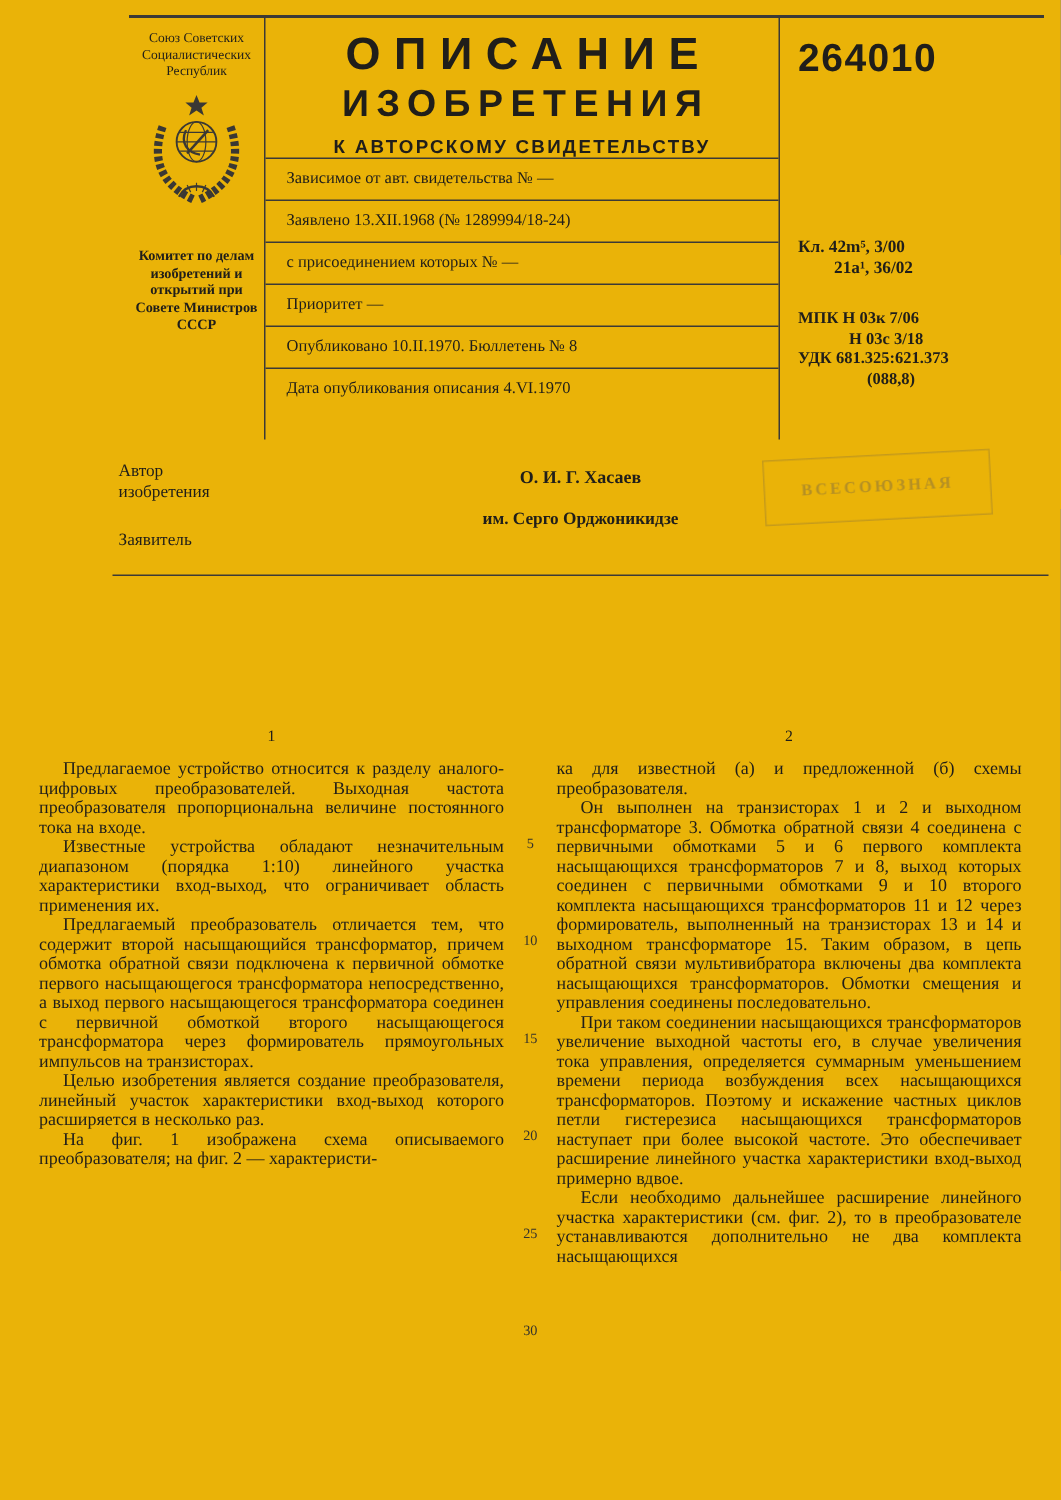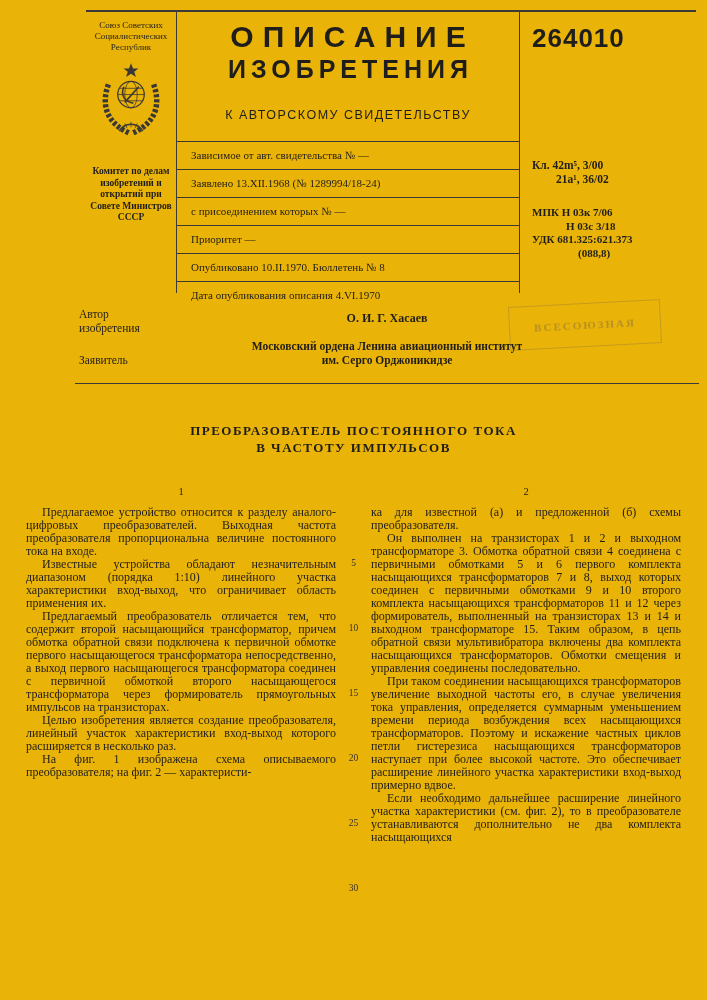--- a/index.html
+++ b/index.html
@@ -16,21 +16,21 @@
   .issuer { width:90px; text-align:center; padding-top:8px; }
   .issuer-caption { font-size:9px; line-height:11px; padding:0 4px; }
   .emblem { width:78px; height:84px; margin:5px auto 0; }
   .committee { font-size:9.5px; line-height:11.5px; font-weight:bold; margin-top:24px; padding:0 3px; }
   .mast-center {
     width:344px; border-left:1.5px solid #3c3a36; border-right:1.5px solid #3c3a36;
     padding-top:8px;
   }
   .big-title1 { font-family:"Liberation Sans", sans-serif; font-weight:bold; font-size:30px; line-height:34px; letter-spacing:9px; text-align:center; padding-left:9px; }
   .big-title2 { font-family:"Liberation Sans", sans-serif; font-weight:bold; font-size:25px; line-height:30px; letter-spacing:5px; text-align:center; padding-left:5px; }
-  .subtitle { font-family:"Liberation Sans", sans-serif; font-weight:normal; font-size:12.5px; letter-spacing:1.5px; text-align:center; margin-top:24px; padding-bottom:19px; border-bottom:1px solid #3c3a36; }
+  .subtitle { font-family:"Liberation Sans", sans-serif; font-weight:bold; font-size:12.5px; letter-spacing:1.5px; text-align:center; margin-top:7px; padding-bottom:0; border-bottom:1px solid #3c3a36; }
   .frow { font-size:11px; line-height:13px; padding:7px 6px 7px 14px; border-bottom:1px solid #3c3a36; }
   .frow.last { border-bottom:none; }
   .mast-right { width:176px; padding:10px 8px 0 12px; }
   .patent-number { font-family:"Liberation Sans", sans-serif; font-weight:bold; font-size:26px; letter-spacing:1px; line-height:32px; }
   .cls-block { margin-top:104px; font-weight:bold; font-size:11.5px; line-height:14px; }
   .cls-indent { padding-left:24px; }
   .mpk-block { margin-top:20px; font-weight:bold; font-size:11px; line-height:13.5px; }
   .mpk-indent { padding-left:34px; }
   .udk-indent { padding-left:46px; }
   
@@ -116,30 +116,25 @@
         <div class="udk-indent">(088,8)</div>
       </div>
     </div>
   </div>
 
   <div class="authors">
     <div class="author-label">Автор изобретения</div>
     <div class="author-name">О. И. Г. Хасаев</div>
     <div class="applicant-label">Заявитель</div>
     <div class="applicant-name">
-      <div>Московский ордена Ленина авиационный институт</div>
       <div>им. Серго Орджоникидзе</div>
     </div>
     <div class="stamp">ВСЕСОЮЗНАЯ</div>
   </div>
 
-  <div class="inv-title">
-    <div>ПРЕОБРАЗОВАТЕЛЬ ПОСТОЯННОГО ТОКА</div>
-    <div>В ЧАСТОТУ ИМПУЛЬСОВ</div>
-  </div>
 
   <div class="body-area">
     <div class="colnum c1">1</div>
     <div class="colnum c2">2</div>
 
     <div class="columns">
       <div class="col">
         <p>Предлагаемое устройство относится к разделу аналого-цифровых преобразователей. Выходная частота преобразователя пропорциональна величине постоянного тока на входе.</p>
         <p>Известные устройства обладают незначительным диапазоном (порядка 1:10) линейного участка характеристики вход-выход, что ограничивает область применения их.</p>
         <p>Предлагаемый преобразователь отличается тем, что содержит второй насыщающийся трансформатор, причем обмотка обратной связи подключена к первичной обмотке первого насыщающегося трансформатора непосредственно, а выход первого насыщающегося трансформатора соединен с первичной обмоткой второго насыщающегося трансформатора через формирователь прямоугольных импульсов на транзисторах.</p>

